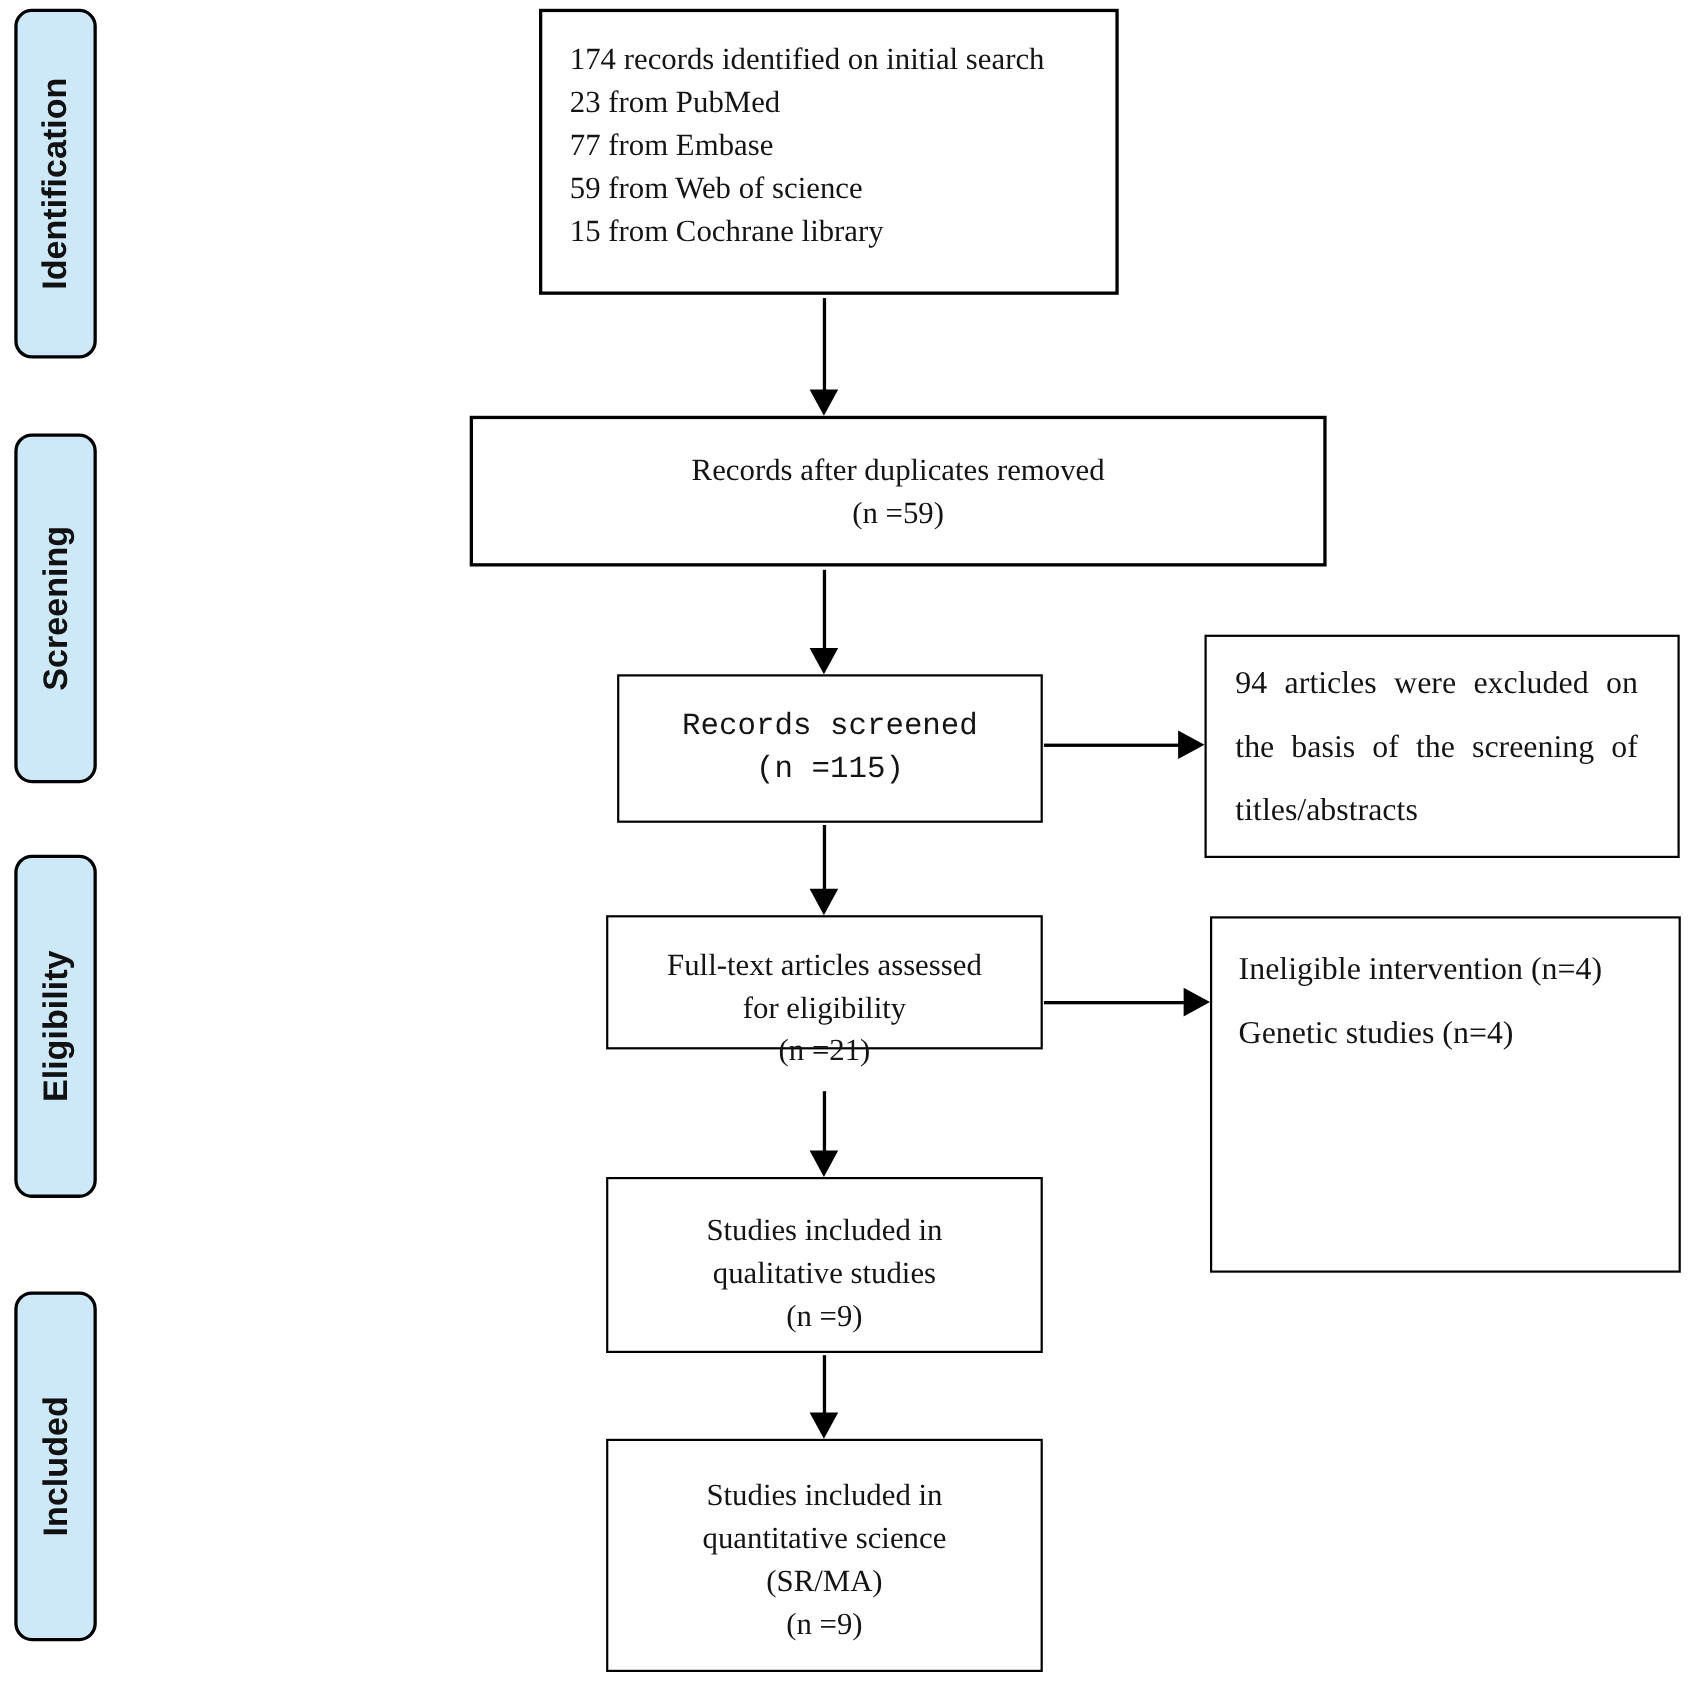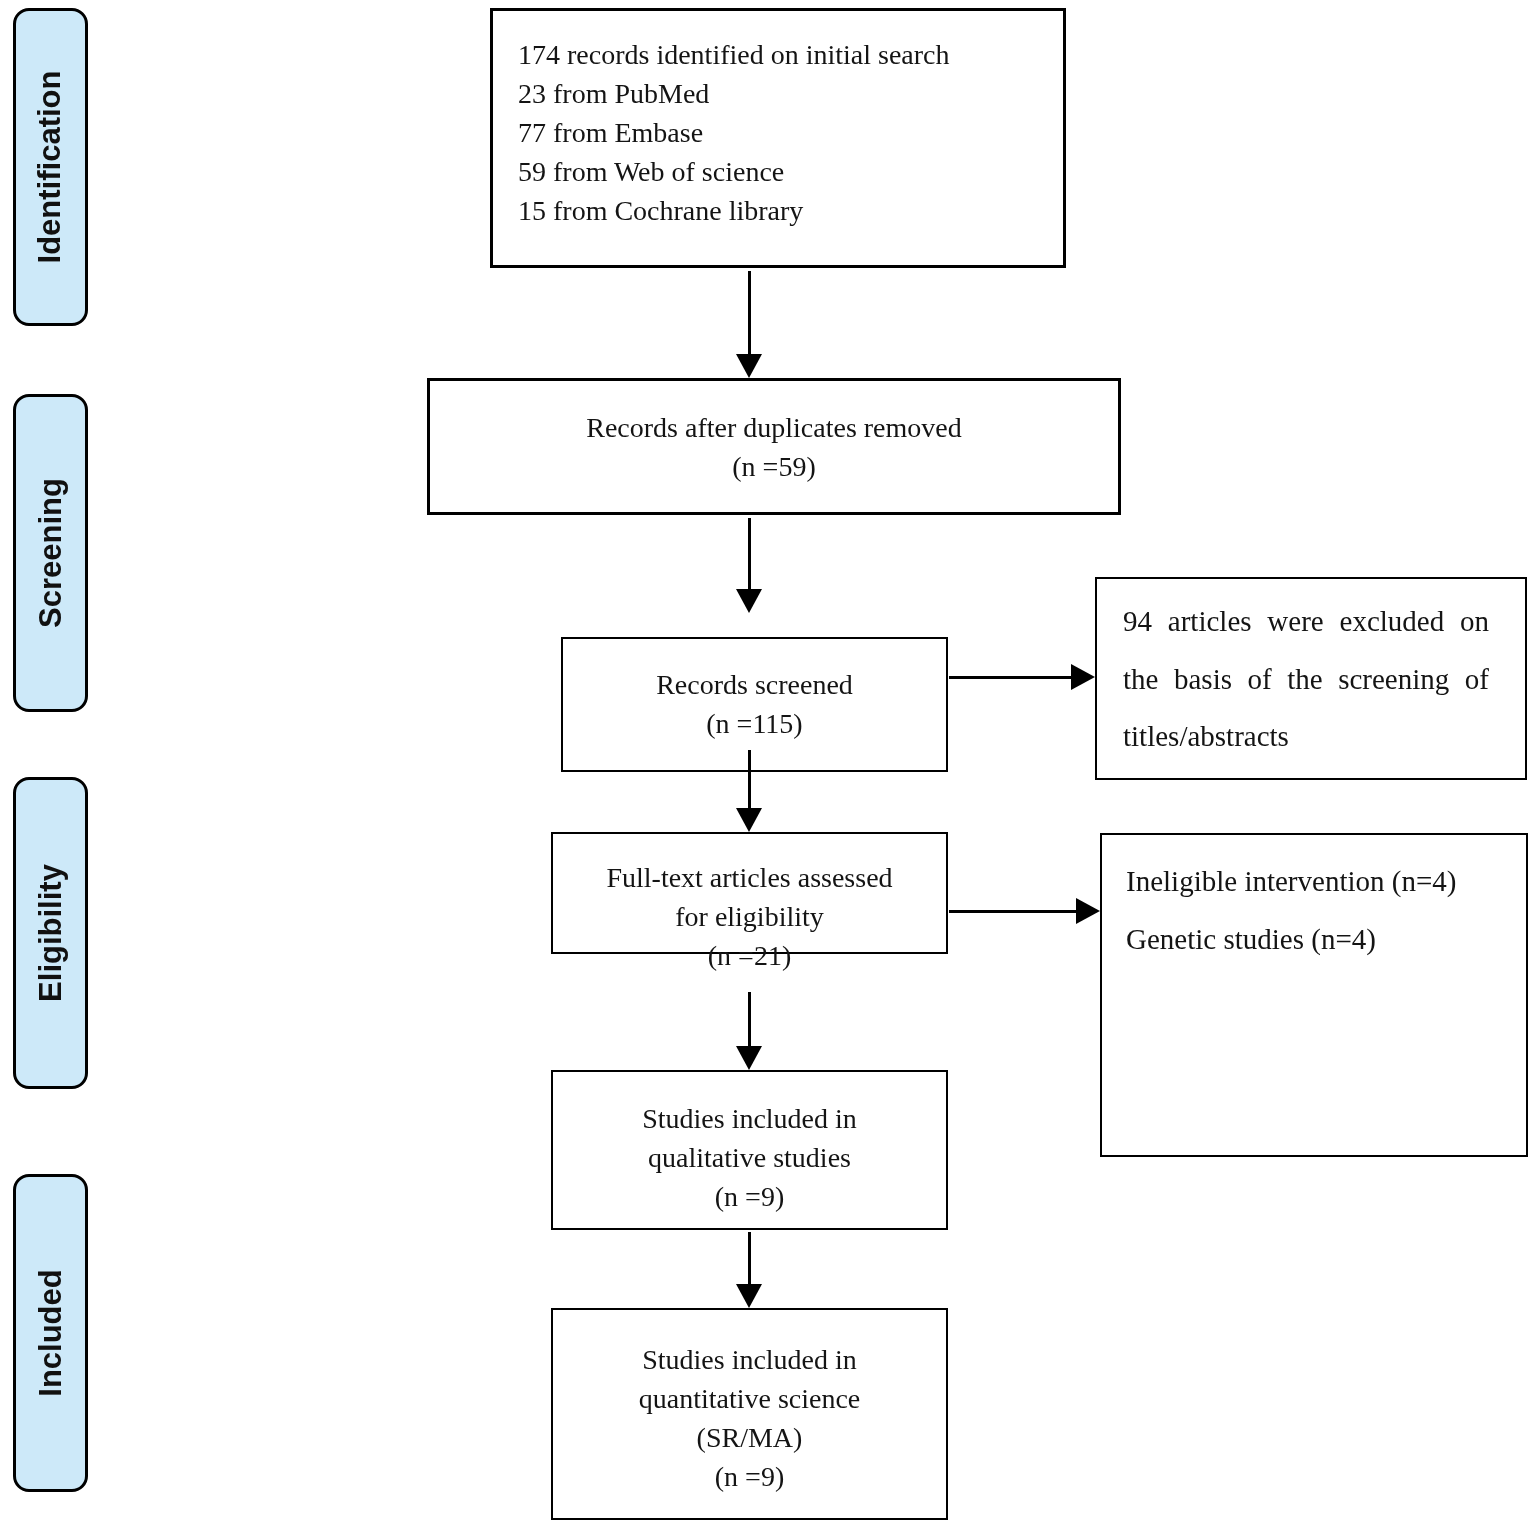--- a/index.html
+++ b/index.html
@@ -48,31 +48,31 @@
   .fbox {
     position: absolute;
     background: var(--box_bg);
     border: 3px solid var(--line);
     font-size: 28px;
     line-height: 39px;
   }
   .fbox.center { text-align: center; }
 
   #box-identified {
-    left: 490px; top: 8px; width: 576px; height: 260px;
+    left: 490px; top: 8px; width: 527px; height: 260px;
     padding: 24px 38px 0 25px;
     text-align: left;
   }
   #box-duplicates {
-    left: 427px; top: 378px; width: 694px; height: 137px;
+    left: 427px; top: 378px; width: 779px; height: 137px;
     padding-top: 27px; border-width: 3px;
   }
   #box-screened {
-    left: 561px; top: 637px; width: 387px; height: 135px;
-    padding-top: 26px; border-width: 2.5px;
+    left: 561px; top: 613px; width: 387px; height: 135px;
+    padding-top: 26px; border-width: 2.5px; font-family: Liberation Mono, monospace;
   }
   #box-fulltext {
     left: 551px; top: 832px; width: 397px; height: 122px;
     padding-top: 24px; border-width: 2.5px;
   }
   #box-qualitative {
     left: 551px; top: 1070px; width: 397px; height: 160px;
     padding-top: 27px; border-width: 2.5px;
   }
   #box-quantitative {

